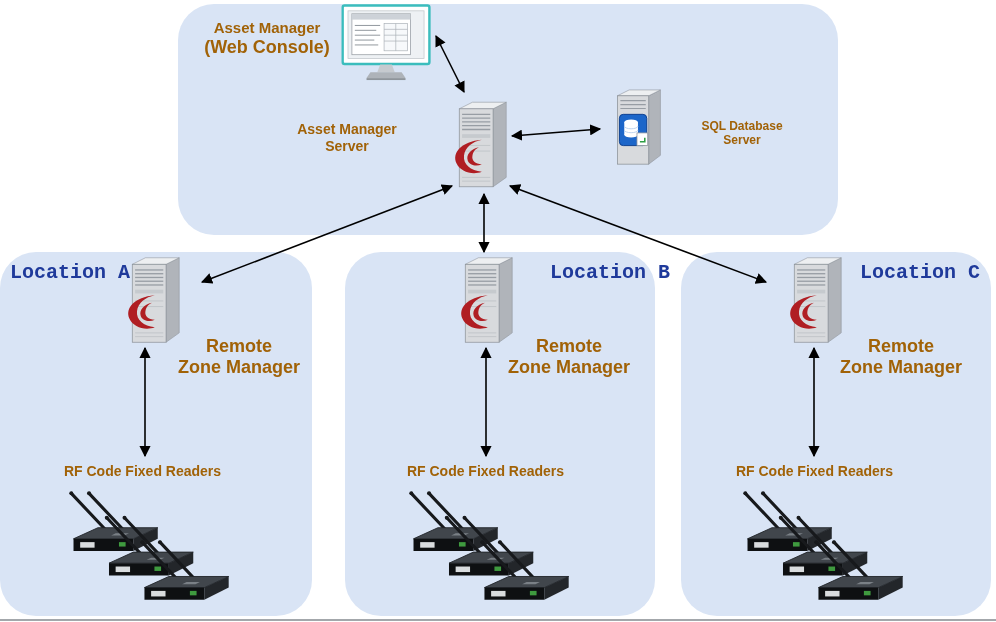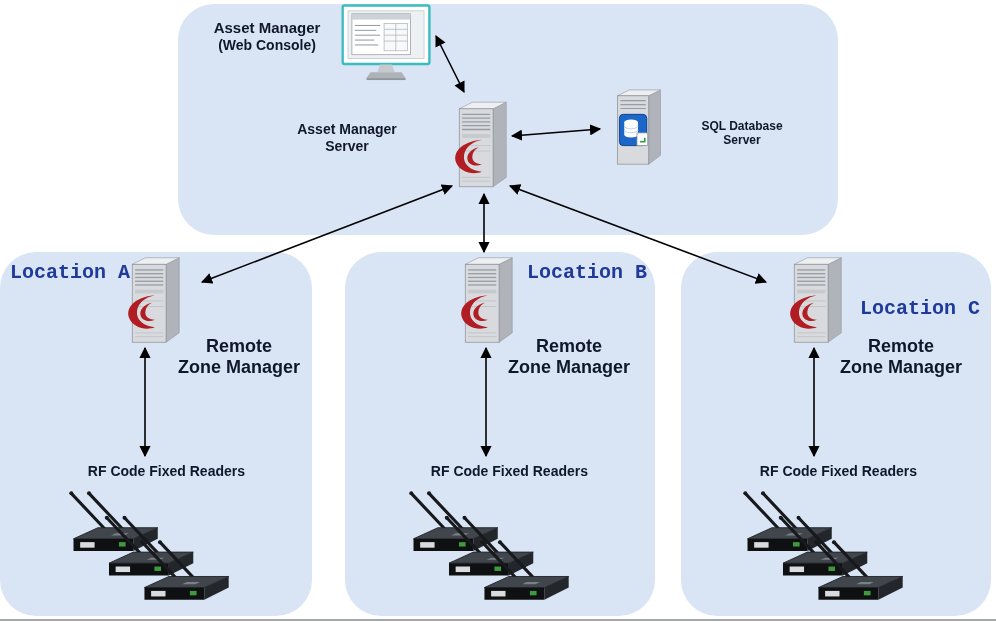--- a/index.html
+++ b/index.html
@@ -8,42 +8,42 @@
 
   .panel { position:absolute; background:var(--panel-bg,#d9e4f5); border-radius:36px; }
   .hq    { left:178px; top:4px;   width:660px; height:231px; }
   .loc-a { left:0px;   top:252px; width:312px; height:364px; }
   .loc-b { left:345px; top:252px; width:310px; height:364px; }
   .loc-c { left:681px; top:252px; width:310px; height:364px; }
 
   .overlay { position:absolute; left:0; top:0; }
   .overlay line { stroke:var(--connector,#000); stroke-width:1.6; }
 
-  .label { position:absolute; font-weight:bold; color:#0f172a; text-align:center; line-height:1.18; }
+  .label { position:absolute; font-weight:bold; color:#a16207; text-align:center; line-height:1.18; }
   .label span { display:block; }
   .blue { color:var(--title-blue,#1f3a9b); }
 
   .hq-title      { left:552px; top:17px;  width:272px; font-size:17px; }
   .console-label { left:194px; top:19px;  width:146px; }
   .console-label .l1 { font-size:15px; }
-  .console-label .l2 { font-size:14px; }
+  .console-label .l2 { font-size:18px; }
   .am-label  { left:283px; top:121px; width:128px; font-size:14px; }
   .sql-label { left:676px; top:119px; width:132px; font-size:12px; }
 
   .loc-title { font-size:20px; text-align:left; width:130px;font-family:Liberation Mono, monospace; }
   .t-a { left:10px;  top:261px; }
-  .t-b { left:527px; top:261px; }
-  .t-c { left:860px; top:261px;margin-top:36px; }
+  .t-b { left:550px; top:261px; }
+  .t-c { left:860px; top:261px; }
 
   .zm { font-size:18px; width:126px; }
   .zm-a { left:176px; top:336px; }
   .zm-b { left:506px; top:336px; }
   .zm-c { left:838px; top:336px; }
 
-  .rd { font-size:14px; width:205px;text-align:right; }
+  .rd { font-size:14px; width:205px; }
   .rd-a { left:40px;  top:463px; }
   .rd-b { left:383px; top:463px; }
   .rd-c { left:712px; top:463px; }
 
   .icon { position:absolute; }
   .monitor-icon { left:341px; top:4px;  width:92px; height:78px; }
   .sql-icon     { left:607px; top:87px; width:58px; height:84px; }
   .tower        { width:62px; height:95px; }
   .tw-hq { left:448px; top:97px; }
   .tw-a  { left:121px; top:254px; height:92px; }

